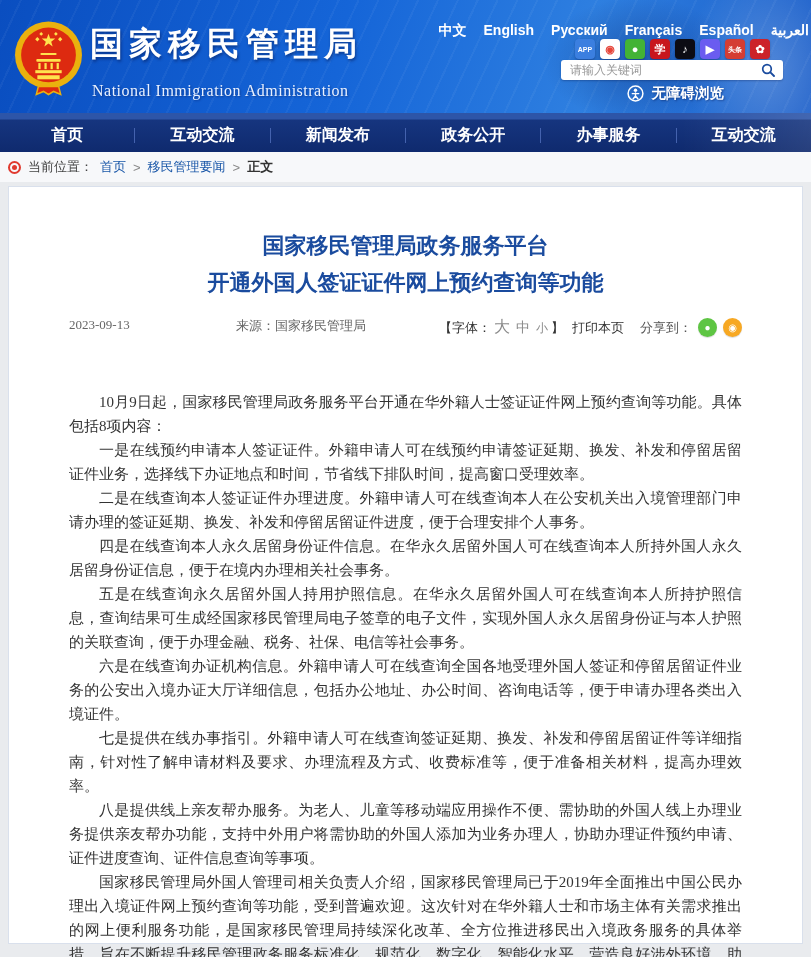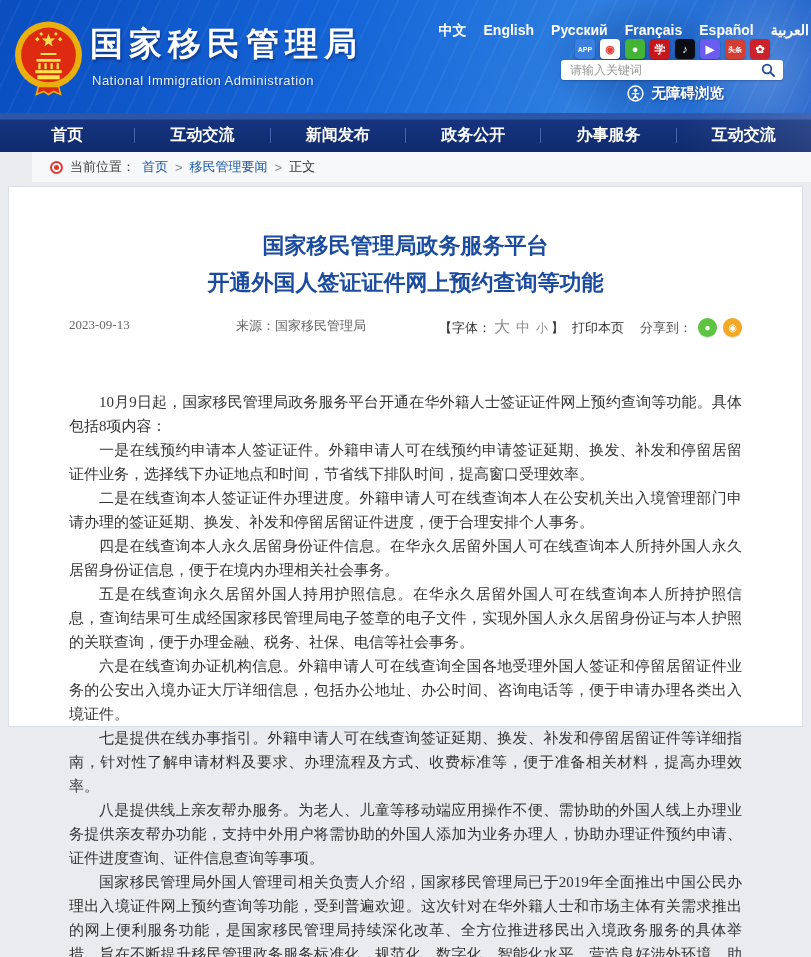--- a/index.html
+++ b/index.html
@@ -23,22 +23,22 @@
       repeating-linear-gradient(115deg, rgba(255,255,255,.045) 0 2px, rgba(255,255,255,0) 2px 18px);
     pointer-events:none;
   }
   .emblem { position:absolute; left:13px; top:20px; width:71px; height:76px; }
   .site-title {
     position:absolute; left:90px; top:22px; color:#fff;
     font-size:33px; font-weight:bold; letter-spacing:6px; white-space:nowrap;
     text-shadow:1px 2px 3px rgba(0,10,60,.45);
   }
   .site-sub {
-    position:absolute; left:92px; top:73px; color:#e9f1ff;
-    font-family:Liberation Sans, sans-serif; font-size:13px; letter-spacing:.5px; white-space:nowrap;
+    position:absolute; left:92px; top:82px; color:#e9f1ff;
+    font-family:Liberation Serif, serif; font-size:16px; letter-spacing:.5px; white-space:nowrap;
     text-shadow:1px 1px 2px rgba(0,10,60,.4);
   }
   .langs { position:absolute; top:14px; right:0px; display:flex; gap:17px; padding-right:2px; }
   .lang { color:#fff; font-size:14px; font-weight:bold; text-decoration:none; cursor:pointer; white-space:nowrap;margin-top:8px; }
   .socials { position:absolute; top:39px; right:41px; display:flex; gap:5px; }
   .sicon {
     width:20px; height:20px; border-radius:4px; display:flex; align-items:center; justify-content:center;
     font-size:11px; font-weight:bold; cursor:pointer; box-shadow:0 1px 2px rgba(0,0,40,.3);
     overflow:hidden; line-height:1;
   }
@@ -70,32 +70,32 @@
     background:linear-gradient(90deg, rgba(255,255,255,0), rgba(255,255,255,.10)); pointer-events:none; }
   .nav-item {
     flex:1; text-align:center; color:#fff; font-size:16px; font-weight:bold;
     cursor:pointer; padding-top:5px; white-space:nowrap;
   }
   .nav-sep { width:1px; height:15px; background:#4462ae; margin-top:5px; }
 
   
   .crumbs {
     height:30px; background:#f7f8fa; display:flex; align-items:center; gap:7px;
-    padding-left:18px; font-size:13px; color:#555;margin-left:32px;
+    padding-left:8px; font-size:13px; color:#555;
   }
   .pin { width:13px; height:13px; border:2px solid #e03a2f; border-radius:50%; position:relative; flex:0 0 auto; }
   .pin::after { content:""; position:absolute; left:2px; top:2px; right:2px; bottom:2px; background:#e03a2f; border-radius:50%; }
   .crumb-label { color:#444; }
   .crumb-link { color:#1a57a8; text-decoration:none; cursor:pointer; }
   .crumb-sep { color:#888; }
-  .crumb-current { color:#333; }
+  .crumb-current { color:#333;font-weight:bold; }
 
   
   .content {
-    margin:4px 8px 0; height:541px; background:#fff;
+    margin:4px 8px 0; height:758px; background:#fff;
     border:1px solid #d9e0ec; padding:40px 60px 0;
   }
   .art-title {
     text-align:center; color:#1a4b9e; font-size:22px; font-weight:bold; line-height:37px;
     font-family:"Liberation Sans", sans-serif;
   }
   .meta {
     display:flex; align-items:flex-start; margin-top:16px; font-size:13px; color:#666;
     font-family:"Liberation Serif", serif;
   }

